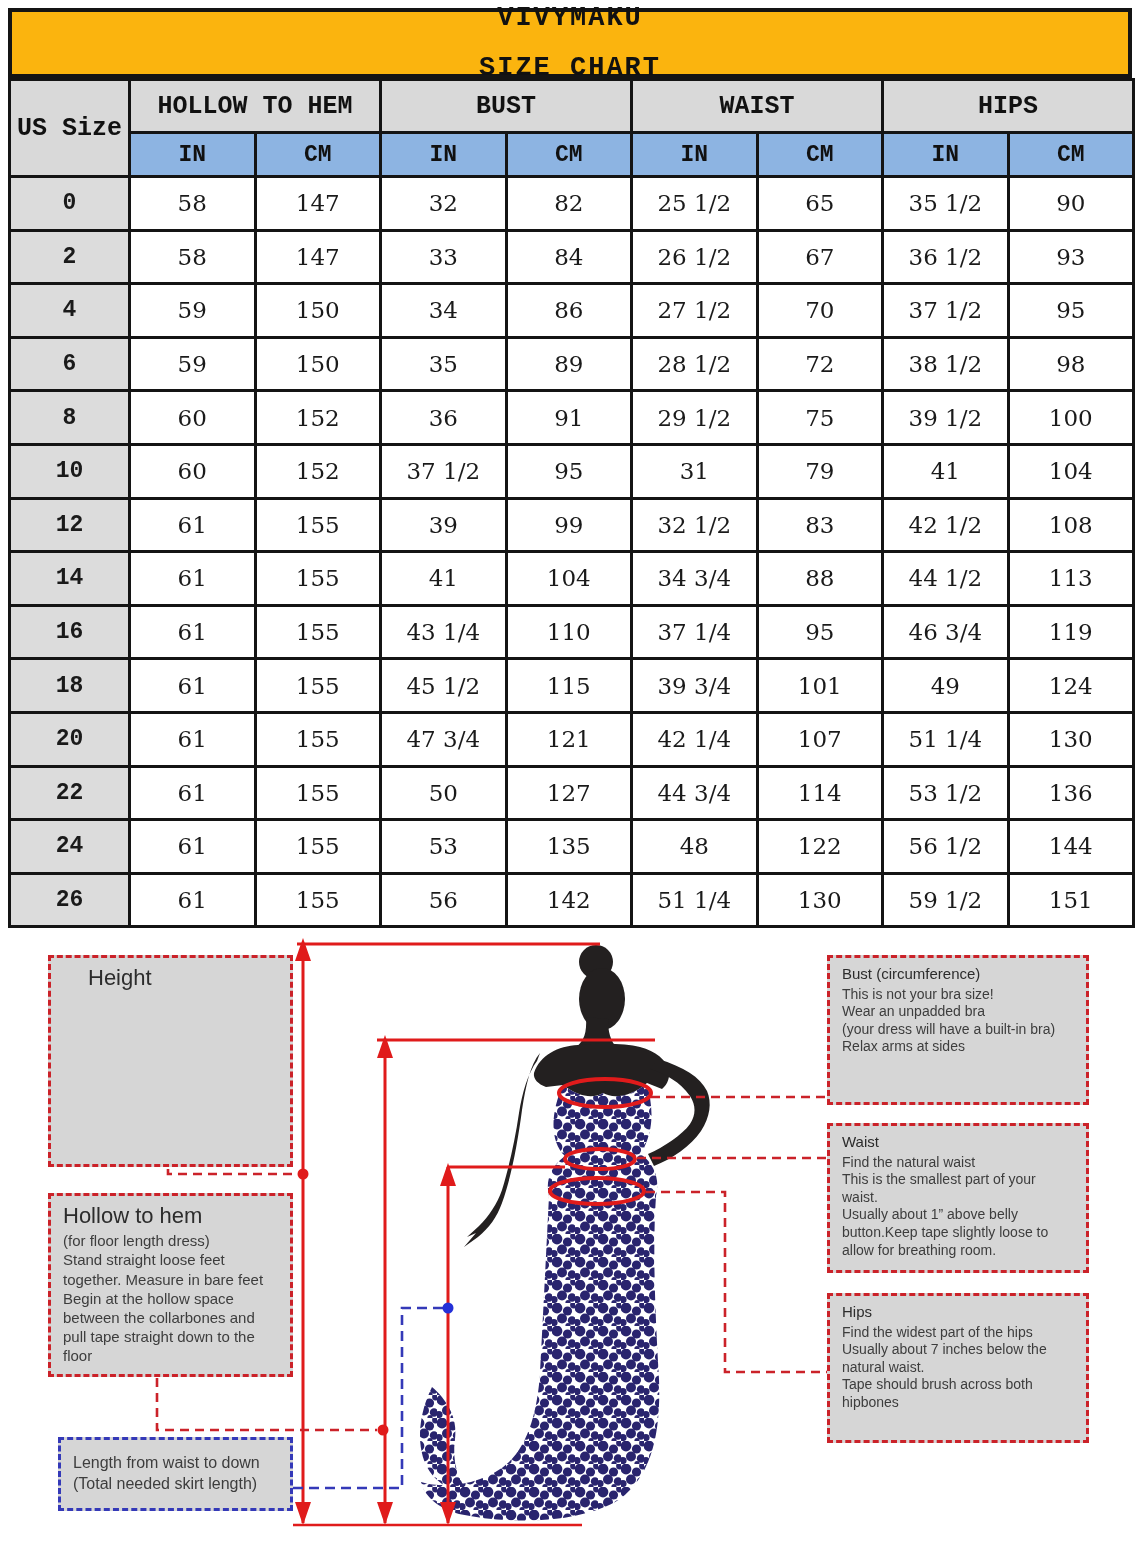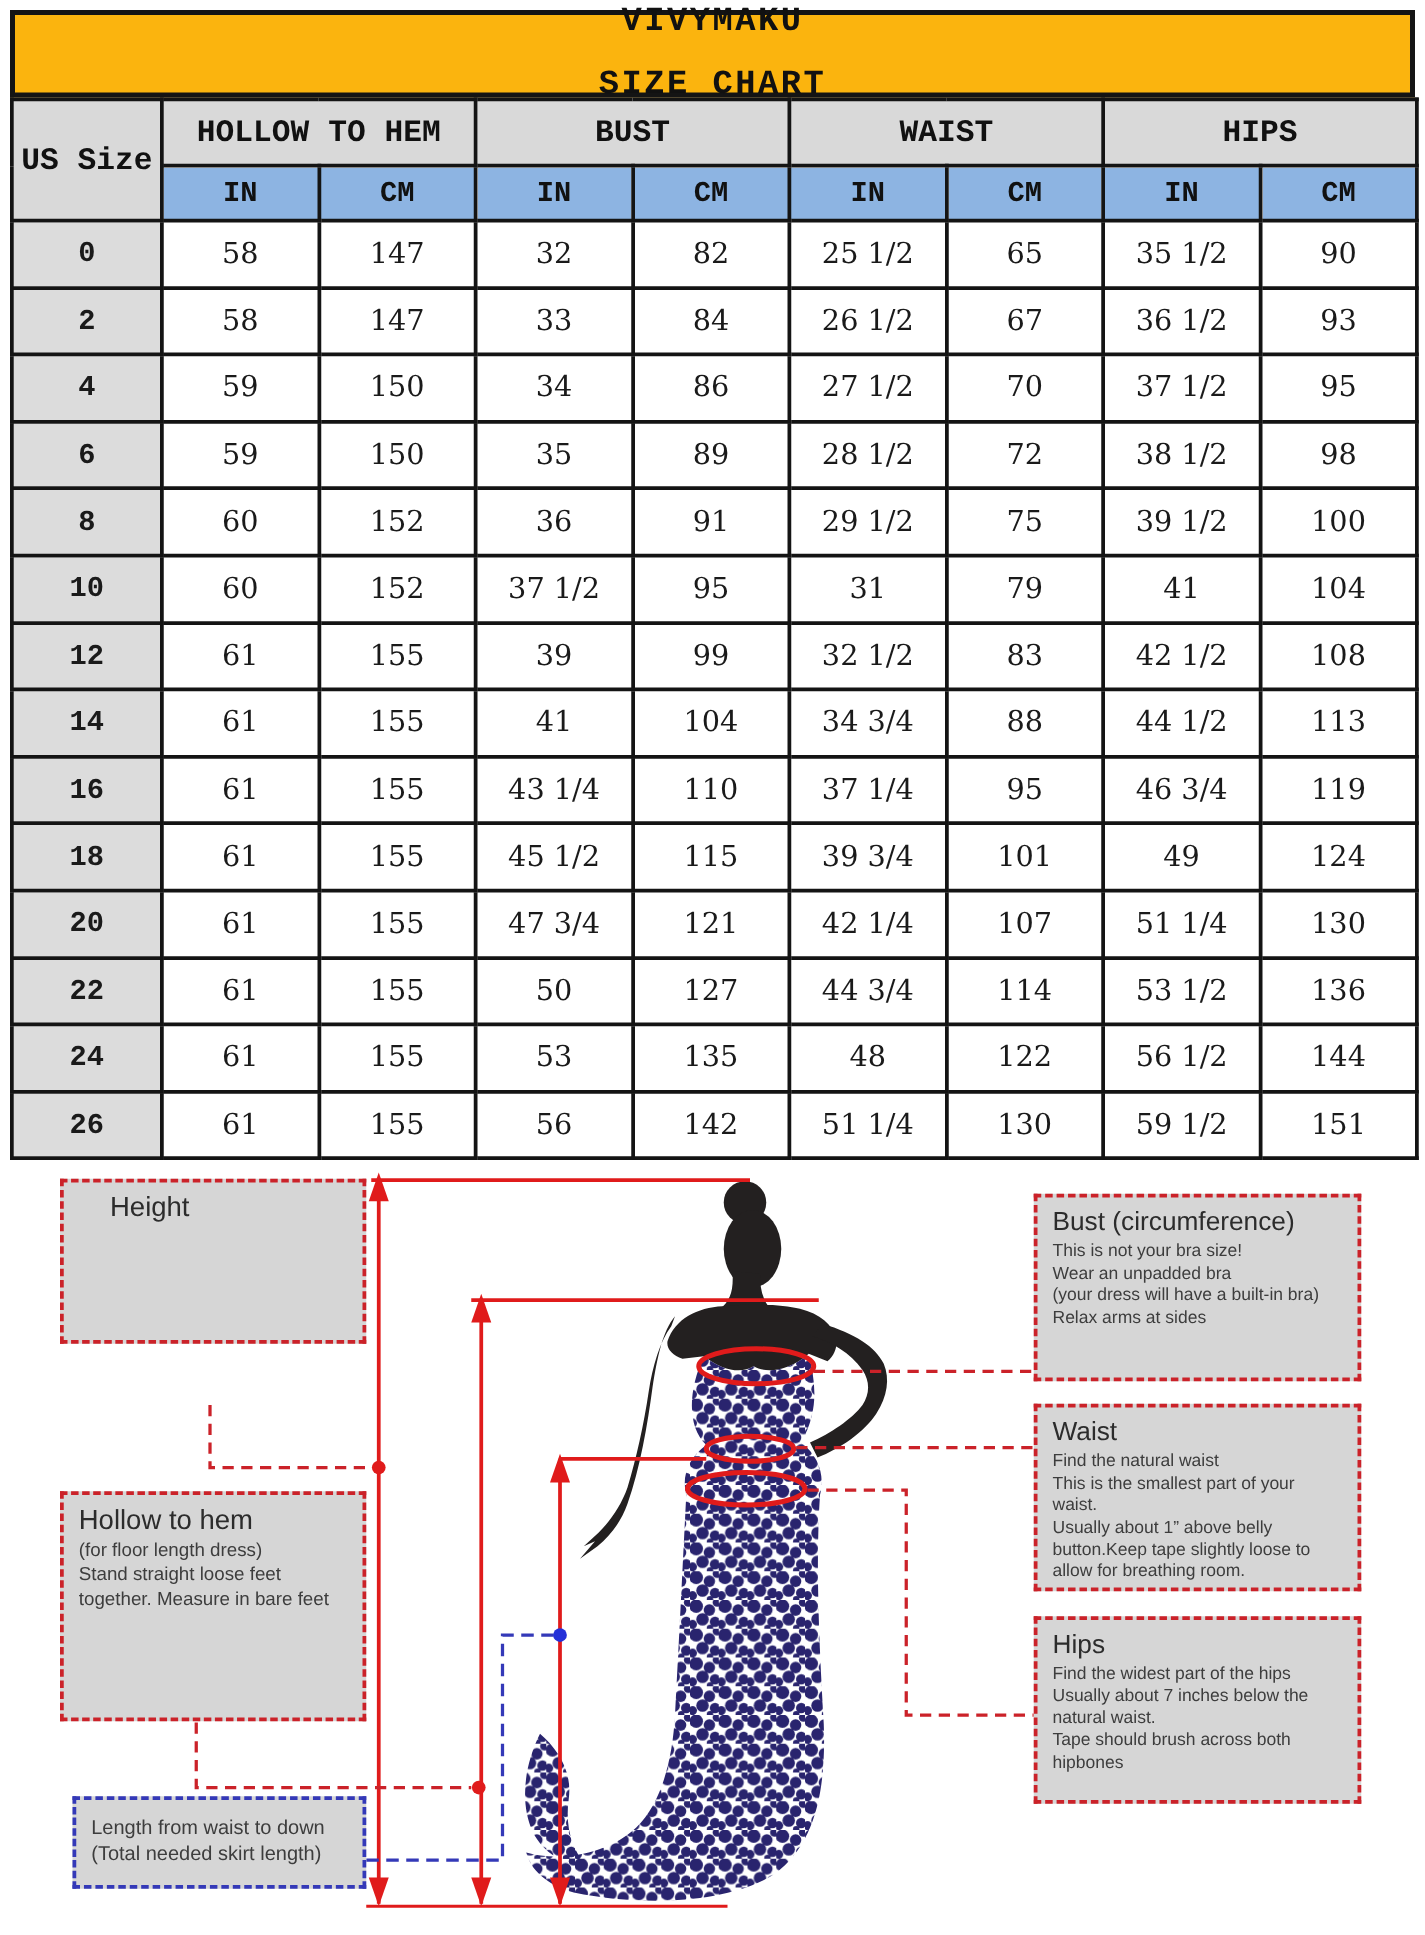--- a/index.html
+++ b/index.html
@@ -37,24 +37,24 @@
   .size-table tbody td.size-cell{background:var(--size-column-gray);
         font-family:"Liberation Mono",monospace;font-weight:bold;font-size:23px;}
   
   .guide{position:absolute;left:0;top:935px;width:1140px;height:613px;}
   .guide svg{position:absolute;left:0;top:0;}
   .gbox{position:absolute;background:var(--box-gray);border:3px dashed var(--connector-red);
         padding:8px 12px;box-sizing:border-box;color:#3d3d3d;}
   .gbox.blue{border-color:var(--skirt-blue);}
   .gtitle{font-size:22px;color:#2c2c2c;margin-bottom:3px;line-height:1.1;}
   .glines{font-size:15px;line-height:1.28;}
-  .gbox.right .gtitle{font-size:21px;}
+  .gbox.right .gtitle{font-size:15px;}
   .gbox.right .glines{font-size:14px;line-height:1.26;}
   .gbox.blue .glines{font-size:16px;line-height:1.3;}
-  #height-box{left:48px;top:8px;width:245px;height:132px;padding-left:37px;}
+  #height-box{left:48px;top:20px;width:245px;height:212px;padding-left:37px;}
   #hollow-box{left:48px;top:258px;width:245px;height:184px;}
   #length-box{left:58px;top:502px;width:235px;height:74px;display:flex;align-items:center;}
   #bust-box{left:827px;top:20px;width:262px;height:150px;}
   #waist-box{left:827px;top:188px;width:262px;height:150px;}
   #hips-box{left:827px;top:358px;width:262px;height:150px;}
   
   .body{fill:#232020;stroke:none;}
   .gownfill{fill:url(#rosettes);}
   .tape{fill:none;stroke:var(--measure-red);stroke-width:4;}
   .solidred{stroke:var(--measure-red);stroke-width:3;fill:none;}
@@ -342,20 +342,21 @@
 
     <div class="gbox" id="height-box">
       <div class="gtitle">Height</div>
     </div>
 
     <div class="gbox" id="hollow-box">
       <div class="gtitle">Hollow to hem</div>
       <div class="glines">
           <div>(for floor length dress)</div>
           <div>Stand straight loose feet together. Measure in bare feet</div>
+          <div>Begin at the hollow space between the collarbones and pull tape straight down to the floor</div>
         </div>
     </div>
 
     <div class="gbox blue" id="length-box">
       <div class="glines">
           <div>Length from waist to down</div>
           <div>(Total needed skirt length)</div>
         </div>
     </div>
 

